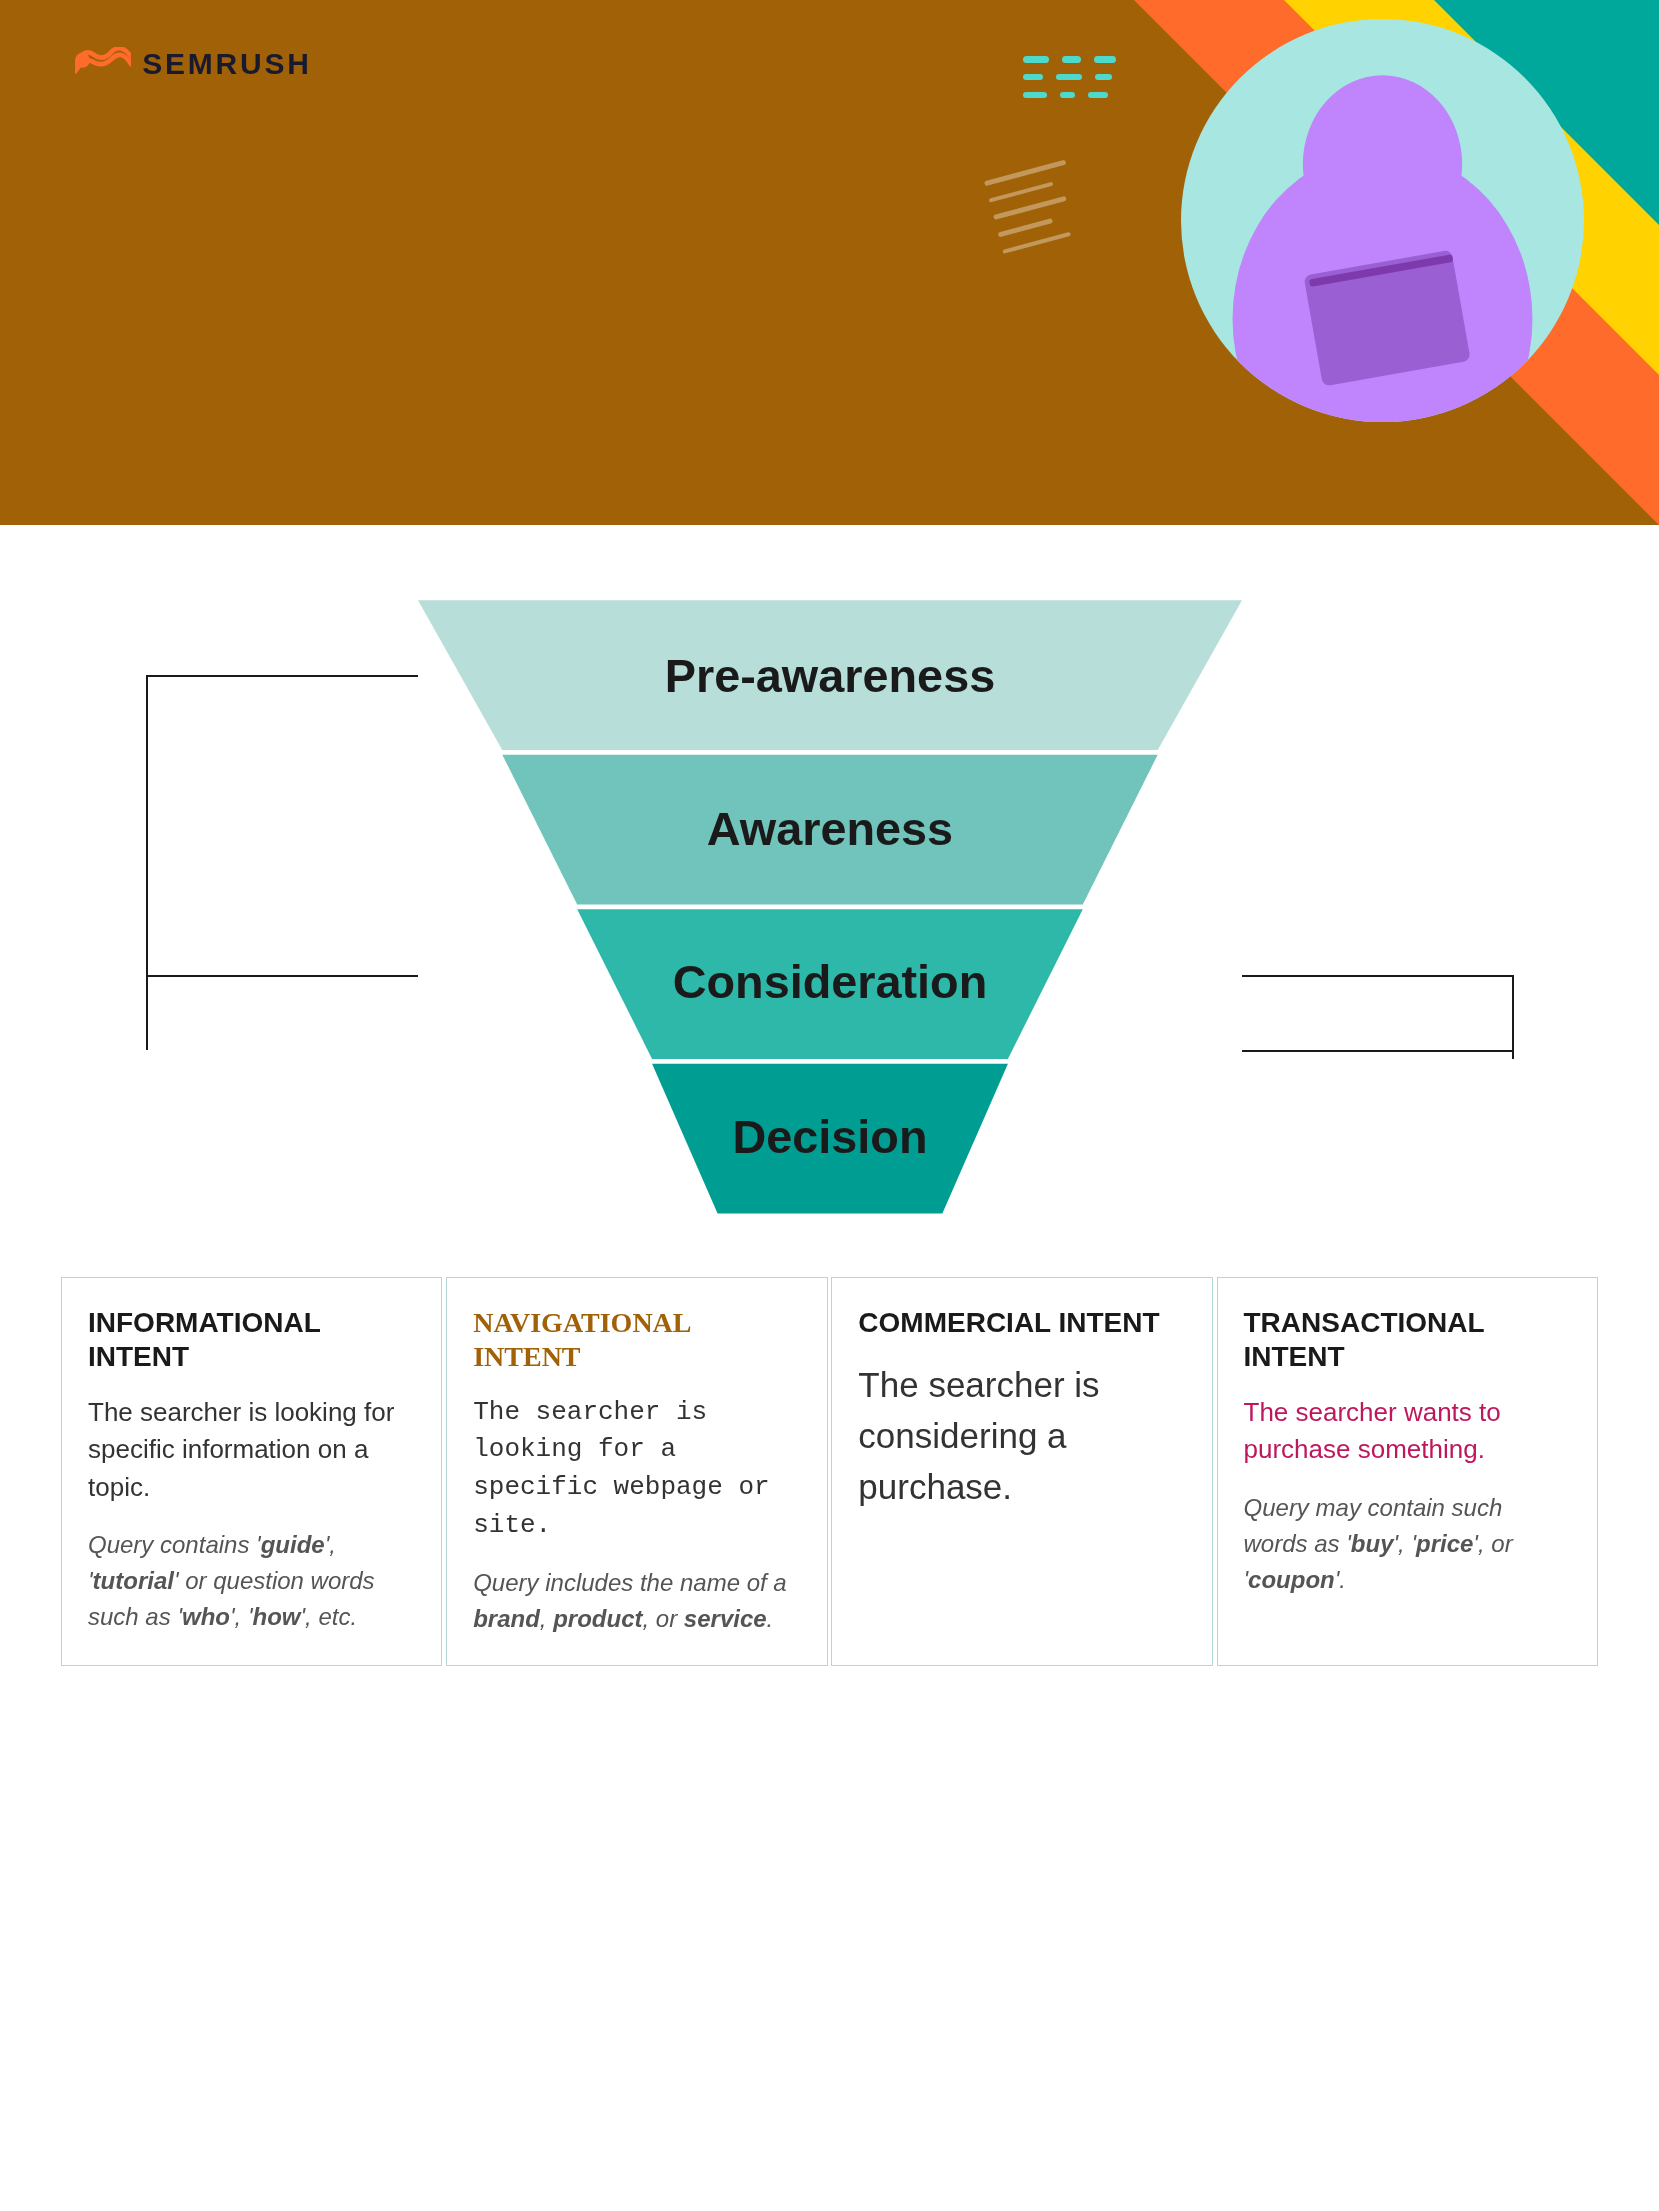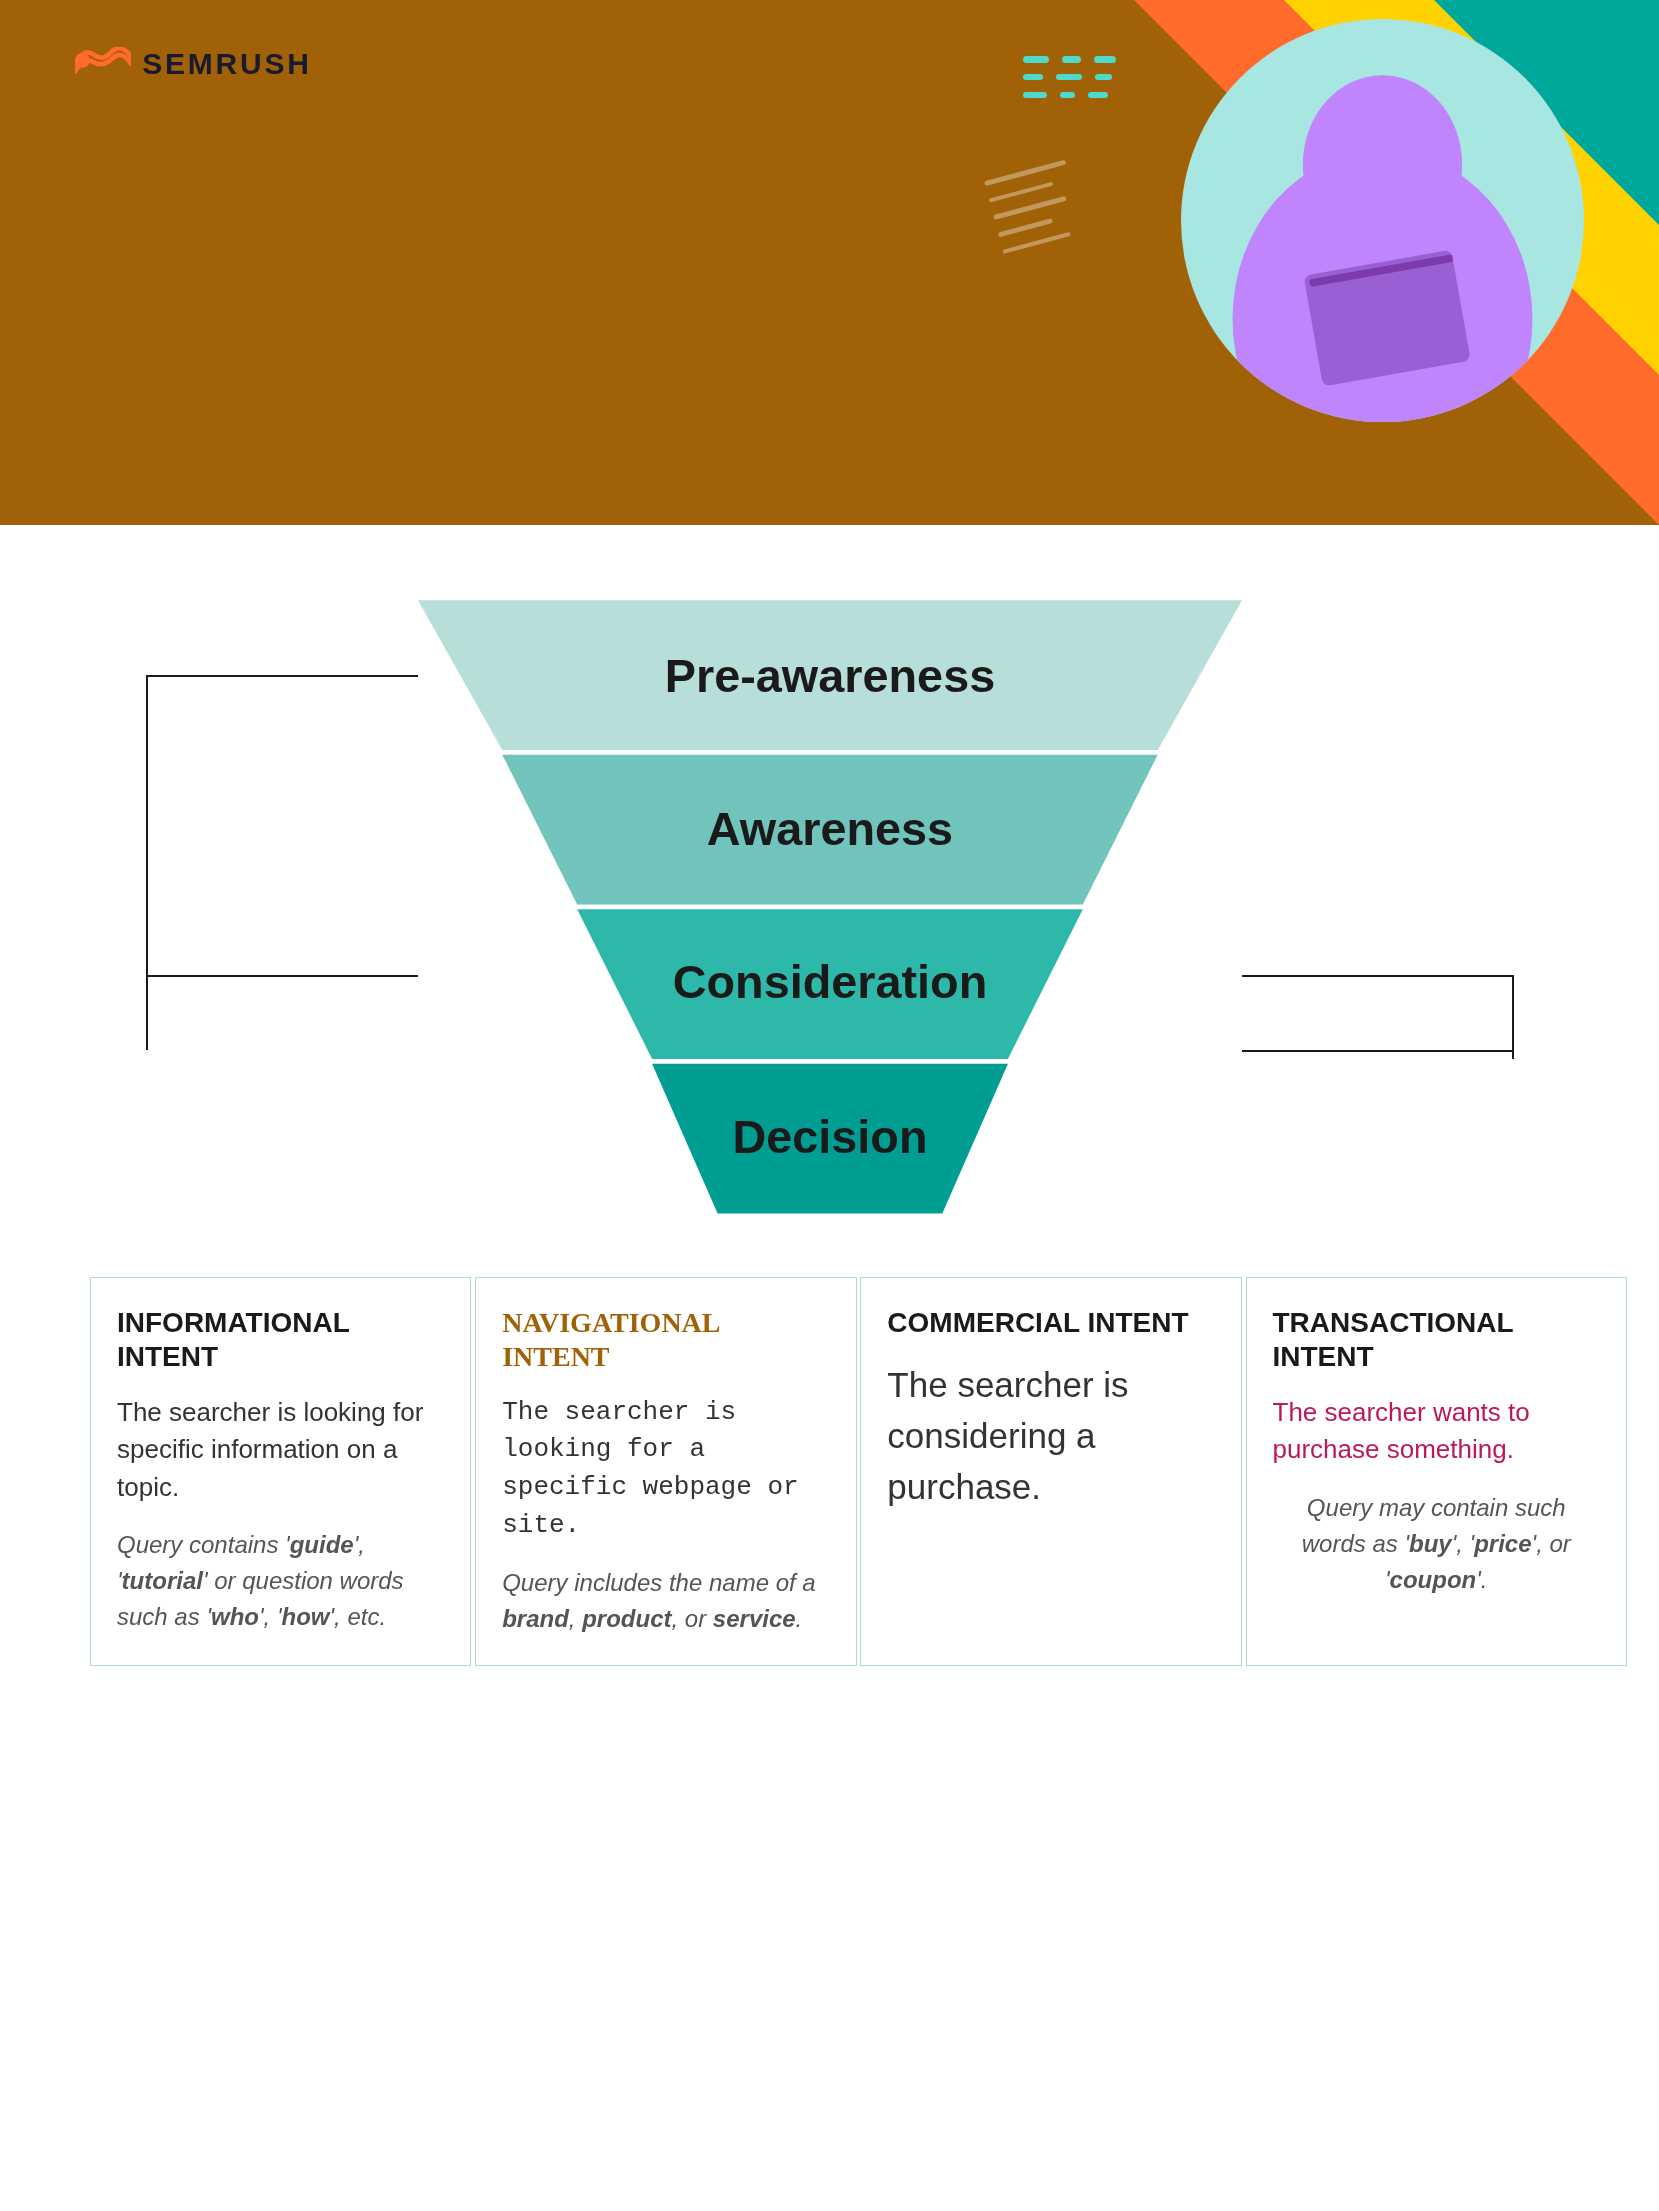--- a/index.html
+++ b/index.html
@@ -121,21 +121,21 @@
 
         <polygon points="170,330 710,330 630,490 250,490" fill="#2eb8aa"></polygon>
         <text x="440" y="425" text-anchor="middle" font-family="Arial" font-weight="900" font-size="50" fill="#1a1a1a">Consideration</text>
 
         <polygon points="250,495 630,495 560,655 320,655" fill="#009e92"></polygon>
         <text x="440" y="590" text-anchor="middle" font-family="Arial" font-weight="900" font-size="50" fill="#1a1a1a">Decision</text>
       </svg>
 
     </div>
 
-    <div style="display:grid;grid-template-columns:1fr 1fr 1fr 1fr;gap:3.7px;margin-top:37px;width:1537px;margin-left:29px;">
+    <div style="display:grid;grid-template-columns:1fr 1fr 1fr 1fr;gap:3.7px;margin-top:37px;width:1537px;">
 
       <div style="border:1.9px solid #b0d8d4;padding:28px 26px;">
         <div style="font-weight:900;font-size:28px;color:#1a1a1a;text-transform:uppercase;margin-bottom:20.6px;line-height:1.2;font-family:Arial,sans-serif;">INFORMATIONAL INTENT</div>
         <div style="font-size:26px;color:#333;margin-bottom:20.6px;line-height:1.45;font-family:Arial,sans-serif;">The searcher is looking for specific information on a topic.</div>
         <div style="font-size:24px;color:#555;line-height:1.5;font-family:Arial,sans-serif;font-style:italic;">
           Query contains '<b>guide</b>', '<b>tutorial</b>' or question words such as '<b>who</b>', '<b>how</b>', etc.
         </div>
       </div>
 
       <div style="border:1.9px solid #b0d8d4;padding:28px 26px;">
@@ -147,21 +147,21 @@
       </div>
 
       <div style="border:1.9px solid #b0d8d4;padding:28px 26px;">
         <div style="font-weight:900;font-size:28px;color:#1a1a1a;text-transform:uppercase;margin-bottom:20.6px;line-height:1.2;font-family:Arial,sans-serif;">COMMERCIAL INTENT</div>
         <div style="font-size:35px;color:#333;margin-bottom:20.6px;line-height:1.45;font-family:Arial,sans-serif;">The searcher is considering a purchase.</div>
       </div>
 
       <div style="border:1.9px solid #b0d8d4;padding:28px 26px;">
         <div style="font-weight:900;font-size:28px;color:#1a1a1a;text-transform:uppercase;margin-bottom:20.6px;line-height:1.2;font-family:Arial,sans-serif;">TRANSACTIONAL INTENT</div>
         <div style="font-size:26px;color:#be185d;margin-bottom:20.6px;line-height:1.45;font-family:Arial,sans-serif;">The searcher wants to purchase something.</div>
-        <div style="font-size:24px;color:#555;line-height:1.5;font-family:Arial,sans-serif;font-style:italic;text-align:center;">
+        <div style="font-size:24px;color:#555;line-height:1.5;font-family:Arial,sans-serif;font-style:italic;">
           Query may contain such words as '<b>buy</b>', '<b>price</b>', or '<b>coupon</b>'.
         </div>
       </div>
 
     </div>
 
   </div>
 </div>
 
 

